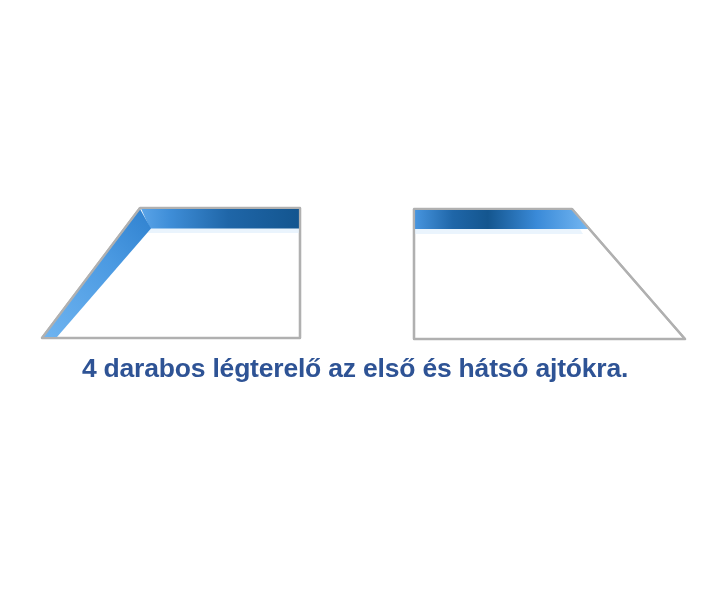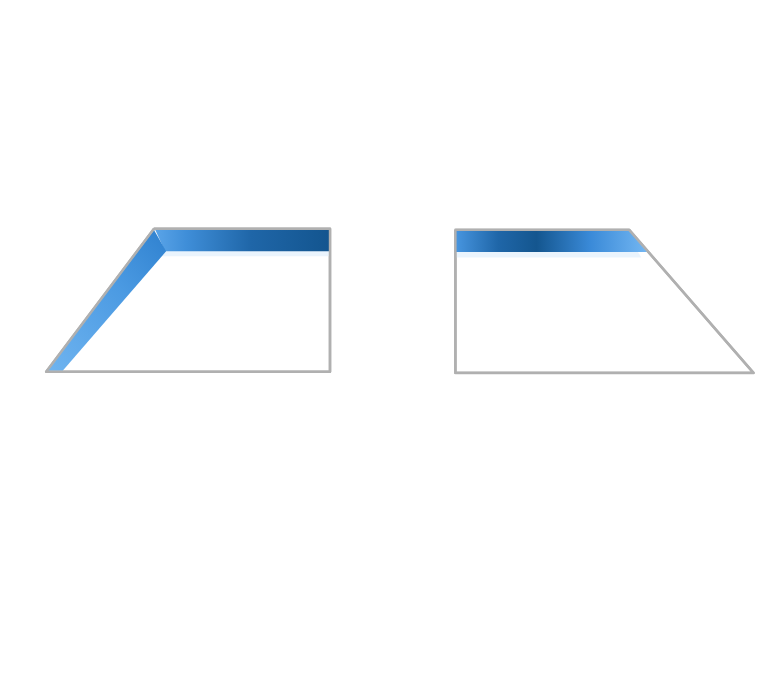--- a/index.html
+++ b/index.html
@@ -98,14 +98,15 @@
 
         <polygon points="415,229 580,229 583,234 415,234" fill="#e8f3fd" opacity="0.9"></polygon>
 
         <polygon points="414.5,209.6 572,209.6 589,229 414.5,229" fill="url(#gradTopRight)"></polygon>
 
         <polyline points="414,209 572,209 685,339 414,339 414,209" fill="none" stroke="#b0b0b0" stroke-width="2.2" stroke-linejoin="round"></polyline>
       </g>
     </svg>
   </div>
 
+  <div id="caption">4 darabos légterelő az első és hátsó ajtókra.</div>
 
 </div>
 
 </body></html>

